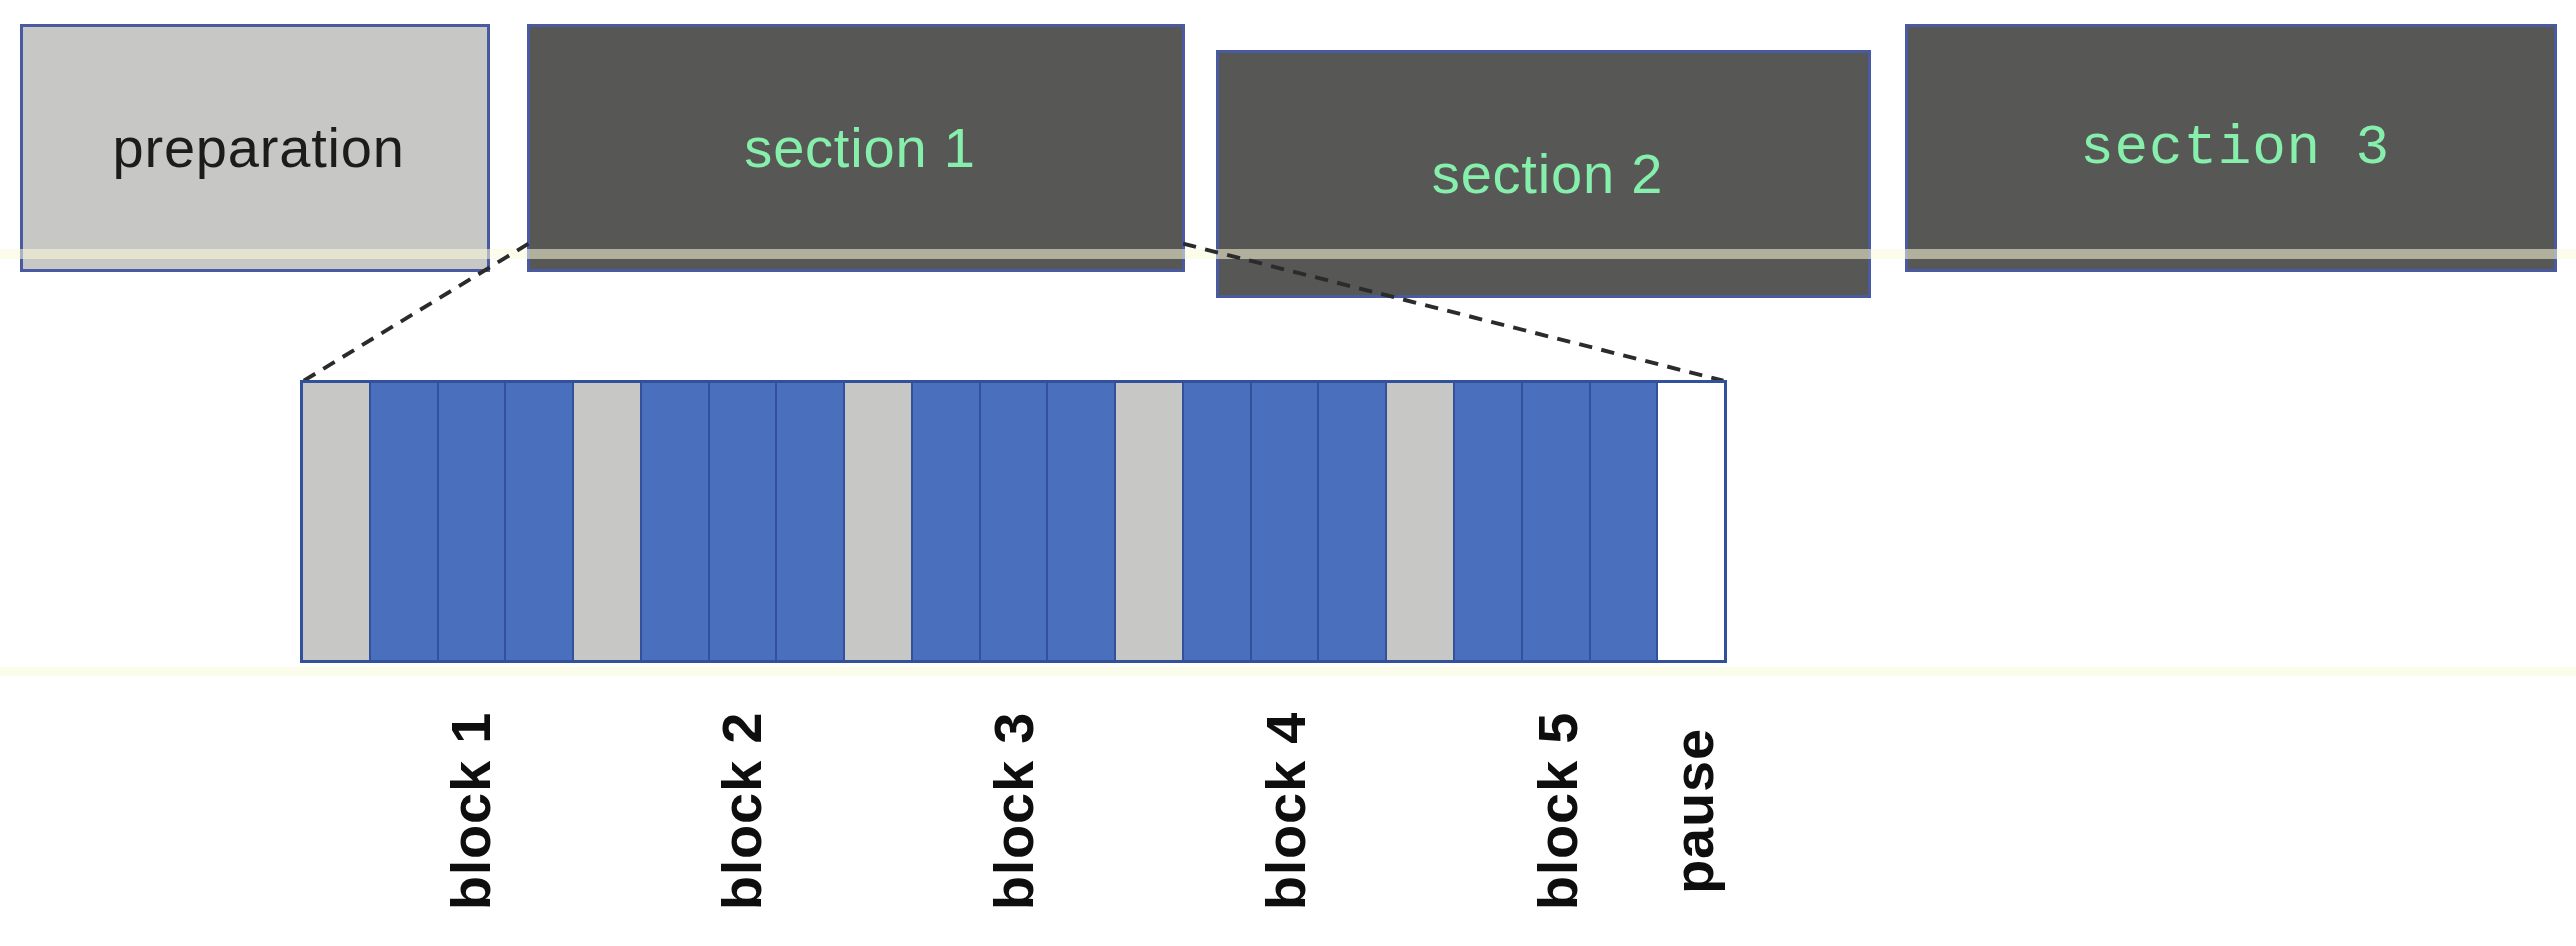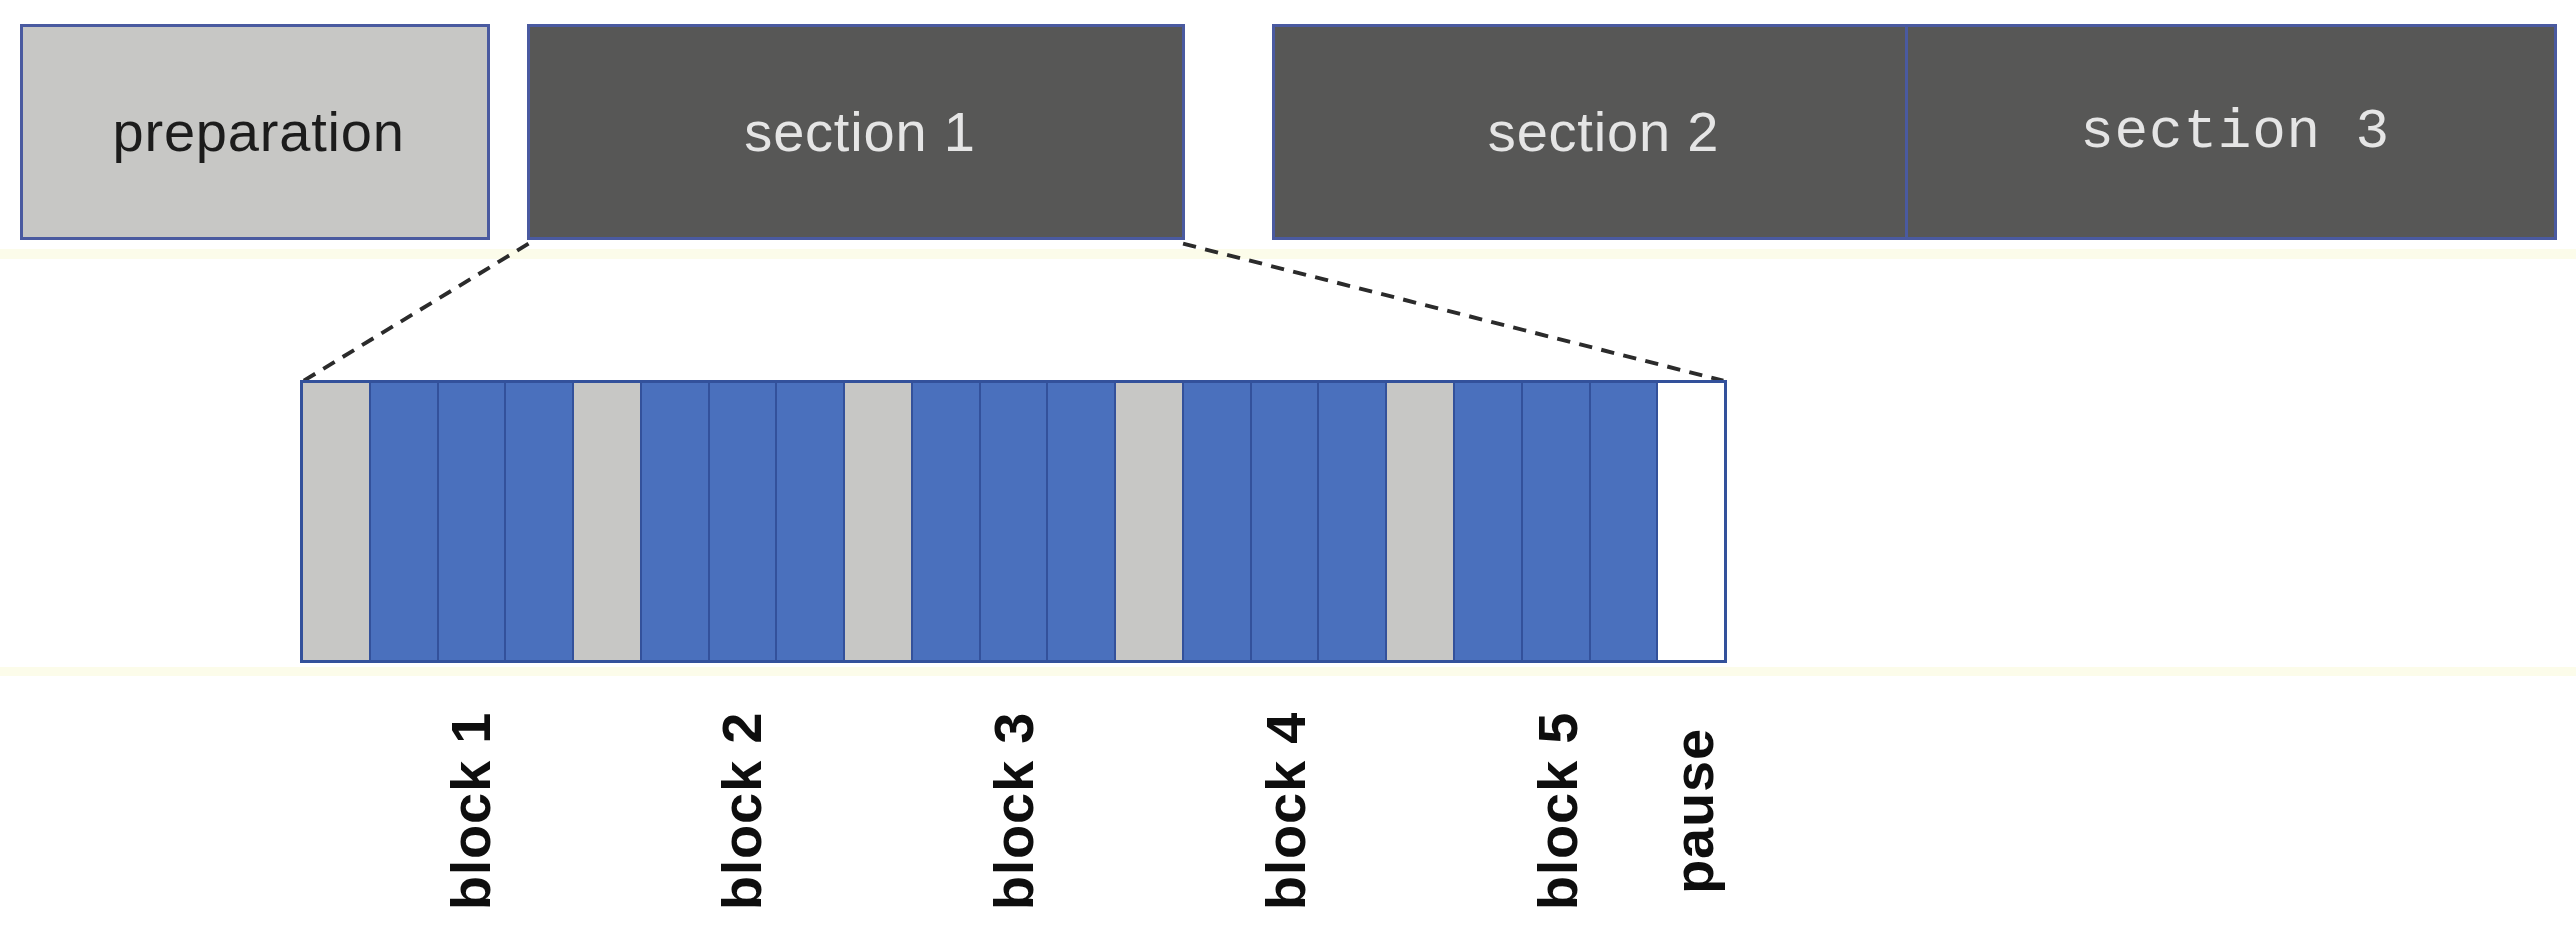--- a/index.html
+++ b/index.html
@@ -9,35 +9,35 @@
     height: 947px;
     background: #ffffff;
     overflow: hidden;
     font-family: "Liberation Sans", sans-serif;
   }
 
   
   .phase {
     position: absolute;
     top: 23.5px;
-    height: 216px;
+    height: 248px;
     box-sizing: border-box;
     border: 3.9px solid var(--phase-border);
     display: flex;
     align-items: center;
     justify-content: center;
     font-size: 56px;
     letter-spacing: 0.8px;
     padding-left: 8px;
   }
   .phase-light { background: var(--phase-light-fill); color: #1c1c1c; }
-  .phase-dark  { background: var(--phase-dark-fill);  color: #e5e5e5; }
+  .phase-dark  { background: var(--phase-dark-fill);  color: #86efac; }
   .phase-prep { left: 19.6px;   width: 470px; }
   .phase-s1   { left: 527px;  width: 658px; }
-  .phase-s2   { left: 1272px; width: 655px; }
+  .phase-s2   { left: 1216px; width: 655px; margin-top: 26px; }
   .phase-s3   { left: 1905px; width: 652px; font-family: Liberation Mono, monospace; }
 
   
   .band {
     position: absolute;
     left: 0;
     width: 2576px;
     background: var(--band);
     opacity: 0.55;
   }

